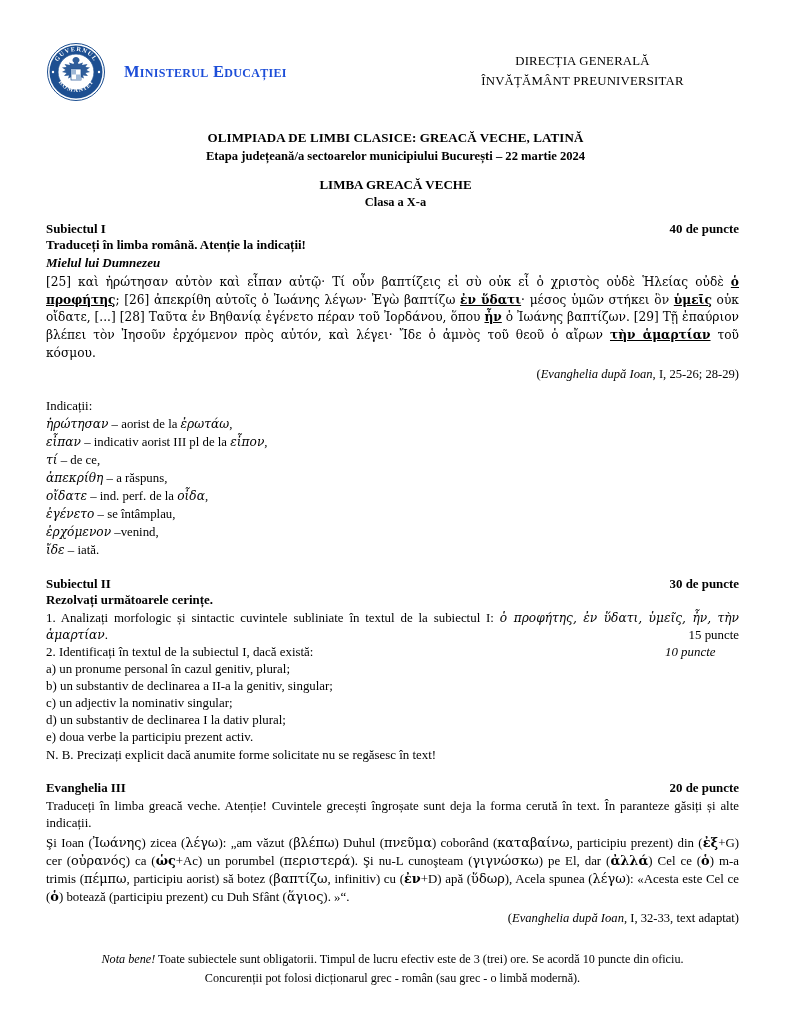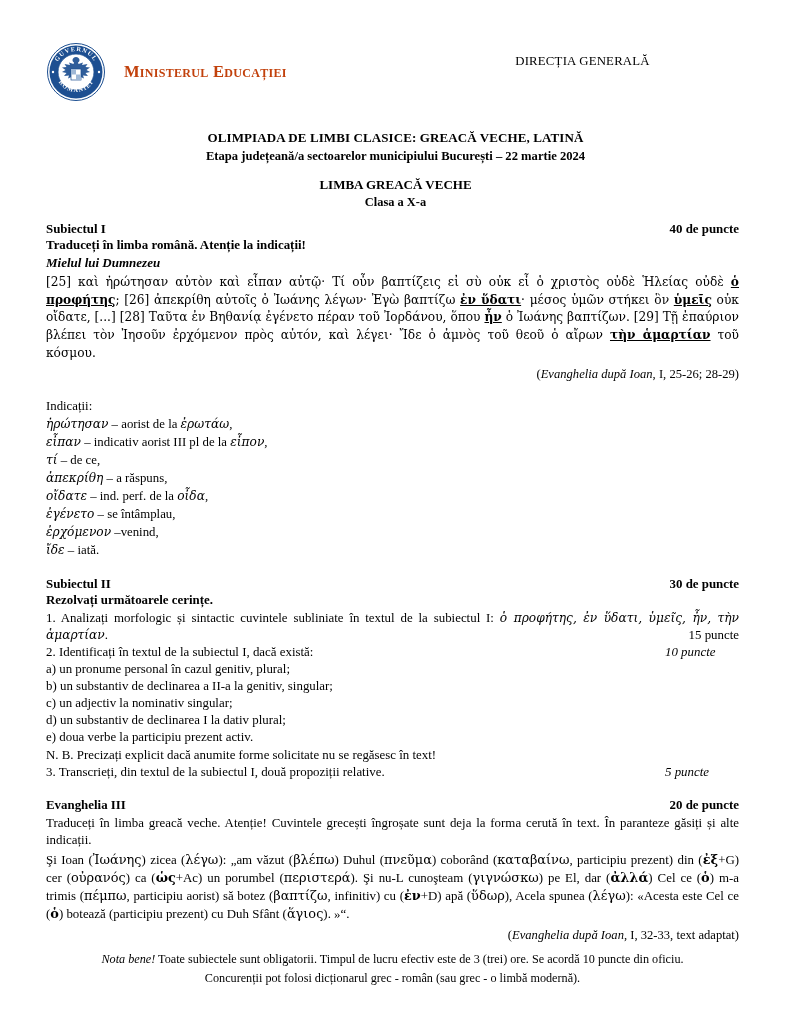--- a/index.html
+++ b/index.html
@@ -37,21 +37,21 @@
     flex: 0 0 380px;
   }
   .seal {
     width: 60px;
     height: 60px;
     flex: 0 0 60px;
     position: relative;
   }
   .ministry-name {
     margin-left: 18px;
-    color: #c2410c;
+    color: #1d4ed8;
     font-family: "Liberation Serif", "DejaVu Serif", serif;
     font-variant: small-caps;
     font-weight: bold;
     font-size: 16.5px;
     letter-spacing: 0.3px;
     white-space: nowrap;
   }
   .dept {
     flex: 1 1 auto;
     text-align: center;
@@ -221,20 +221,21 @@
           </text>
           <text font-family="Liberation Serif, serif" font-size="12.5" font-weight="bold" fill="#ffffff" letter-spacing="2.2">
             <textPath href="#arcBot" startOffset="50%" text-anchor="middle">ROMÂNIEI</textPath>
           </text>
         </svg>
       </div>
       <div class="ministry-name">Ministerul Educației</div>
     </div>
     <div class="dept">
       <div>DIRECȚIA GENERALĂ</div>
+      <div>ÎNVĂȚĂMÂNT PREUNIVERSITAR</div>
     </div>
   </div>
 
   <div class="titles">
     <div class="title-main">OLIMPIADA DE LIMBI CLASICE: GREACĂ VECHE, LATINĂ</div>
     <div class="title-stage">Etapa județeană/a sectoarelor municipiului București – 22 martie 2024</div>
     <div class="title-lang">LIMBA GREACĂ VECHE</div>
     <div class="title-class">Clasa a X-a</div>
   </div>
 
@@ -284,24 +285,20 @@
     <div id="subitems-list">
         <div class="list-line">a) un pronume personal în cazul genitiv, plural;</div>
         <div class="list-line">b) un substantiv de declinarea a II-a la genitiv, singular;</div>
         <div class="list-line">c) un adjectiv la nominativ singular;</div>
         <div class="list-line">d) un substantiv de declinarea I la dativ plural;</div>
         <div class="list-line">e) doua verbe la participiu prezent activ.</div>
       </div>
 
     <div class="list-line">N. B. Precizați explicit dacă anumite forme solicitate nu se regăsesc în text!</div>
 
-    <div class="row-points">
-      <span class="lead">3. Transcrieți, din textul de la subiectul I, două propoziții relative.</span>
-      <span class="pts">5 puncte</span>
-    </div>
 
     <div class="subject-head spaced">
       <span>Evanghelia III</span>
       <span>20 de puncte</span>
     </div>
     <div class="para">Traduceți în limba greacă veche. Atenție! Cuvintele grecești îngroșate sunt deja la forma cerută în text. În paranteze găsiți și alte indicații.</div>
     <div class="para" id="subject3-body"><span>Şi Ioan (</span><span class="gk-n">Ἰωάνης</span><span>) zicea (</span><span class="gk-n">λέγω</span><span>): „am văzut (</span><span class="gk-n">βλέπω</span><span>) Duhul (</span><span class="gk-n">πνεῦμα</span><span>) coborând (</span><span class="gk-n">καταβαίνω</span><span>, participiu prezent) din (</span><span class="gk-bold">ἐξ</span><span>+G) cer (</span><span class="gk-n">οὐρανός</span><span>) ca (</span><span class="gk-bold">ὡς</span><span>+Ac) un porumbel (</span><span class="gk-n">περιστερά</span><span>). Şi nu-L cunoşteam (</span><span class="gk-n">γιγνώσκω</span><span>) pe El, dar (</span><span class="gk-bold">ἀλλά</span><span>) Cel ce (</span><span class="gk-bold">ὁ</span><span>) m-a trimis (</span><span class="gk-n">πέμπω</span><span>, participiu aorist) să botez (</span><span class="gk-n">βαπτίζω</span><span>, infinitiv) cu (</span><span class="gk-bold">ἐν</span><span>+D) apă (</span><span class="gk-n">ὕδωρ</span><span>), Acela spunea (</span><span class="gk-n">λέγω</span><span>): «Acesta este Cel ce (</span><span class="gk-bold">ὁ</span><span>) botează (participiu prezent) cu Duh Sfânt (</span><span class="gk-n">ἅγιος</span><span>). »“.</span></div>
 
     <div class="source">(<i>Evanghelia după Ioan</i><span>, I, 32-33, text adaptat)</span></div>
   </div>

